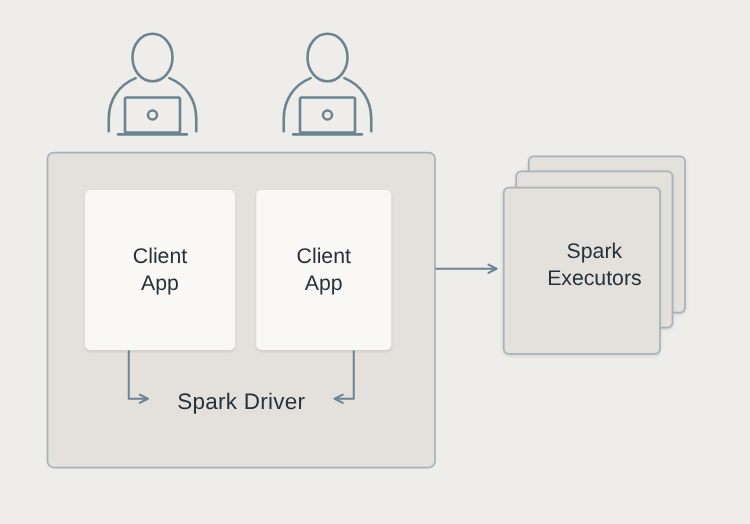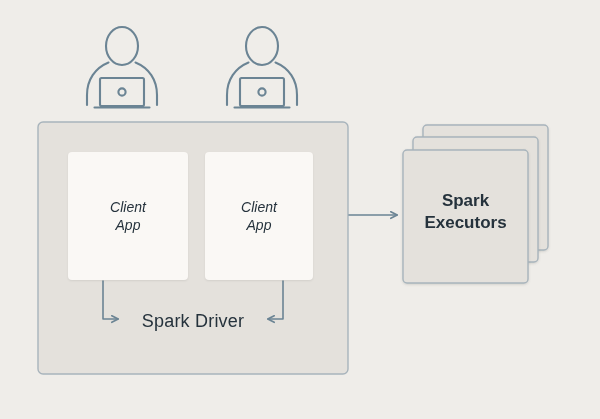--- a/index.html
+++ b/index.html
@@ -29,27 +29,27 @@
   .node-label {
     position: absolute;
     color: #25323c;
     font-family: "Liberation Sans", sans-serif;
     text-align: center;
     line-height: 1.3;
     white-space: pre-line;
     user-select: none;
   }
   #client-app-1-label, #client-app-2-label {
-    font-size: 14px;
+    font-size: 17px;
     font-weight: 400;
-    font-style: italic;
   }
   #spark-executors-label {
     font-size: 17px;
-    font-weight: 700;
+    font-weight: 400;
+    margin-left: 10px;
   }
   #spark-driver-label {
     font-size: 18px;
     font-weight: 400;
     letter-spacing: 0.2px;
   }
   .client-app-box {
     position: absolute;
     background: #faf8f5;
     border-radius: 4px;

